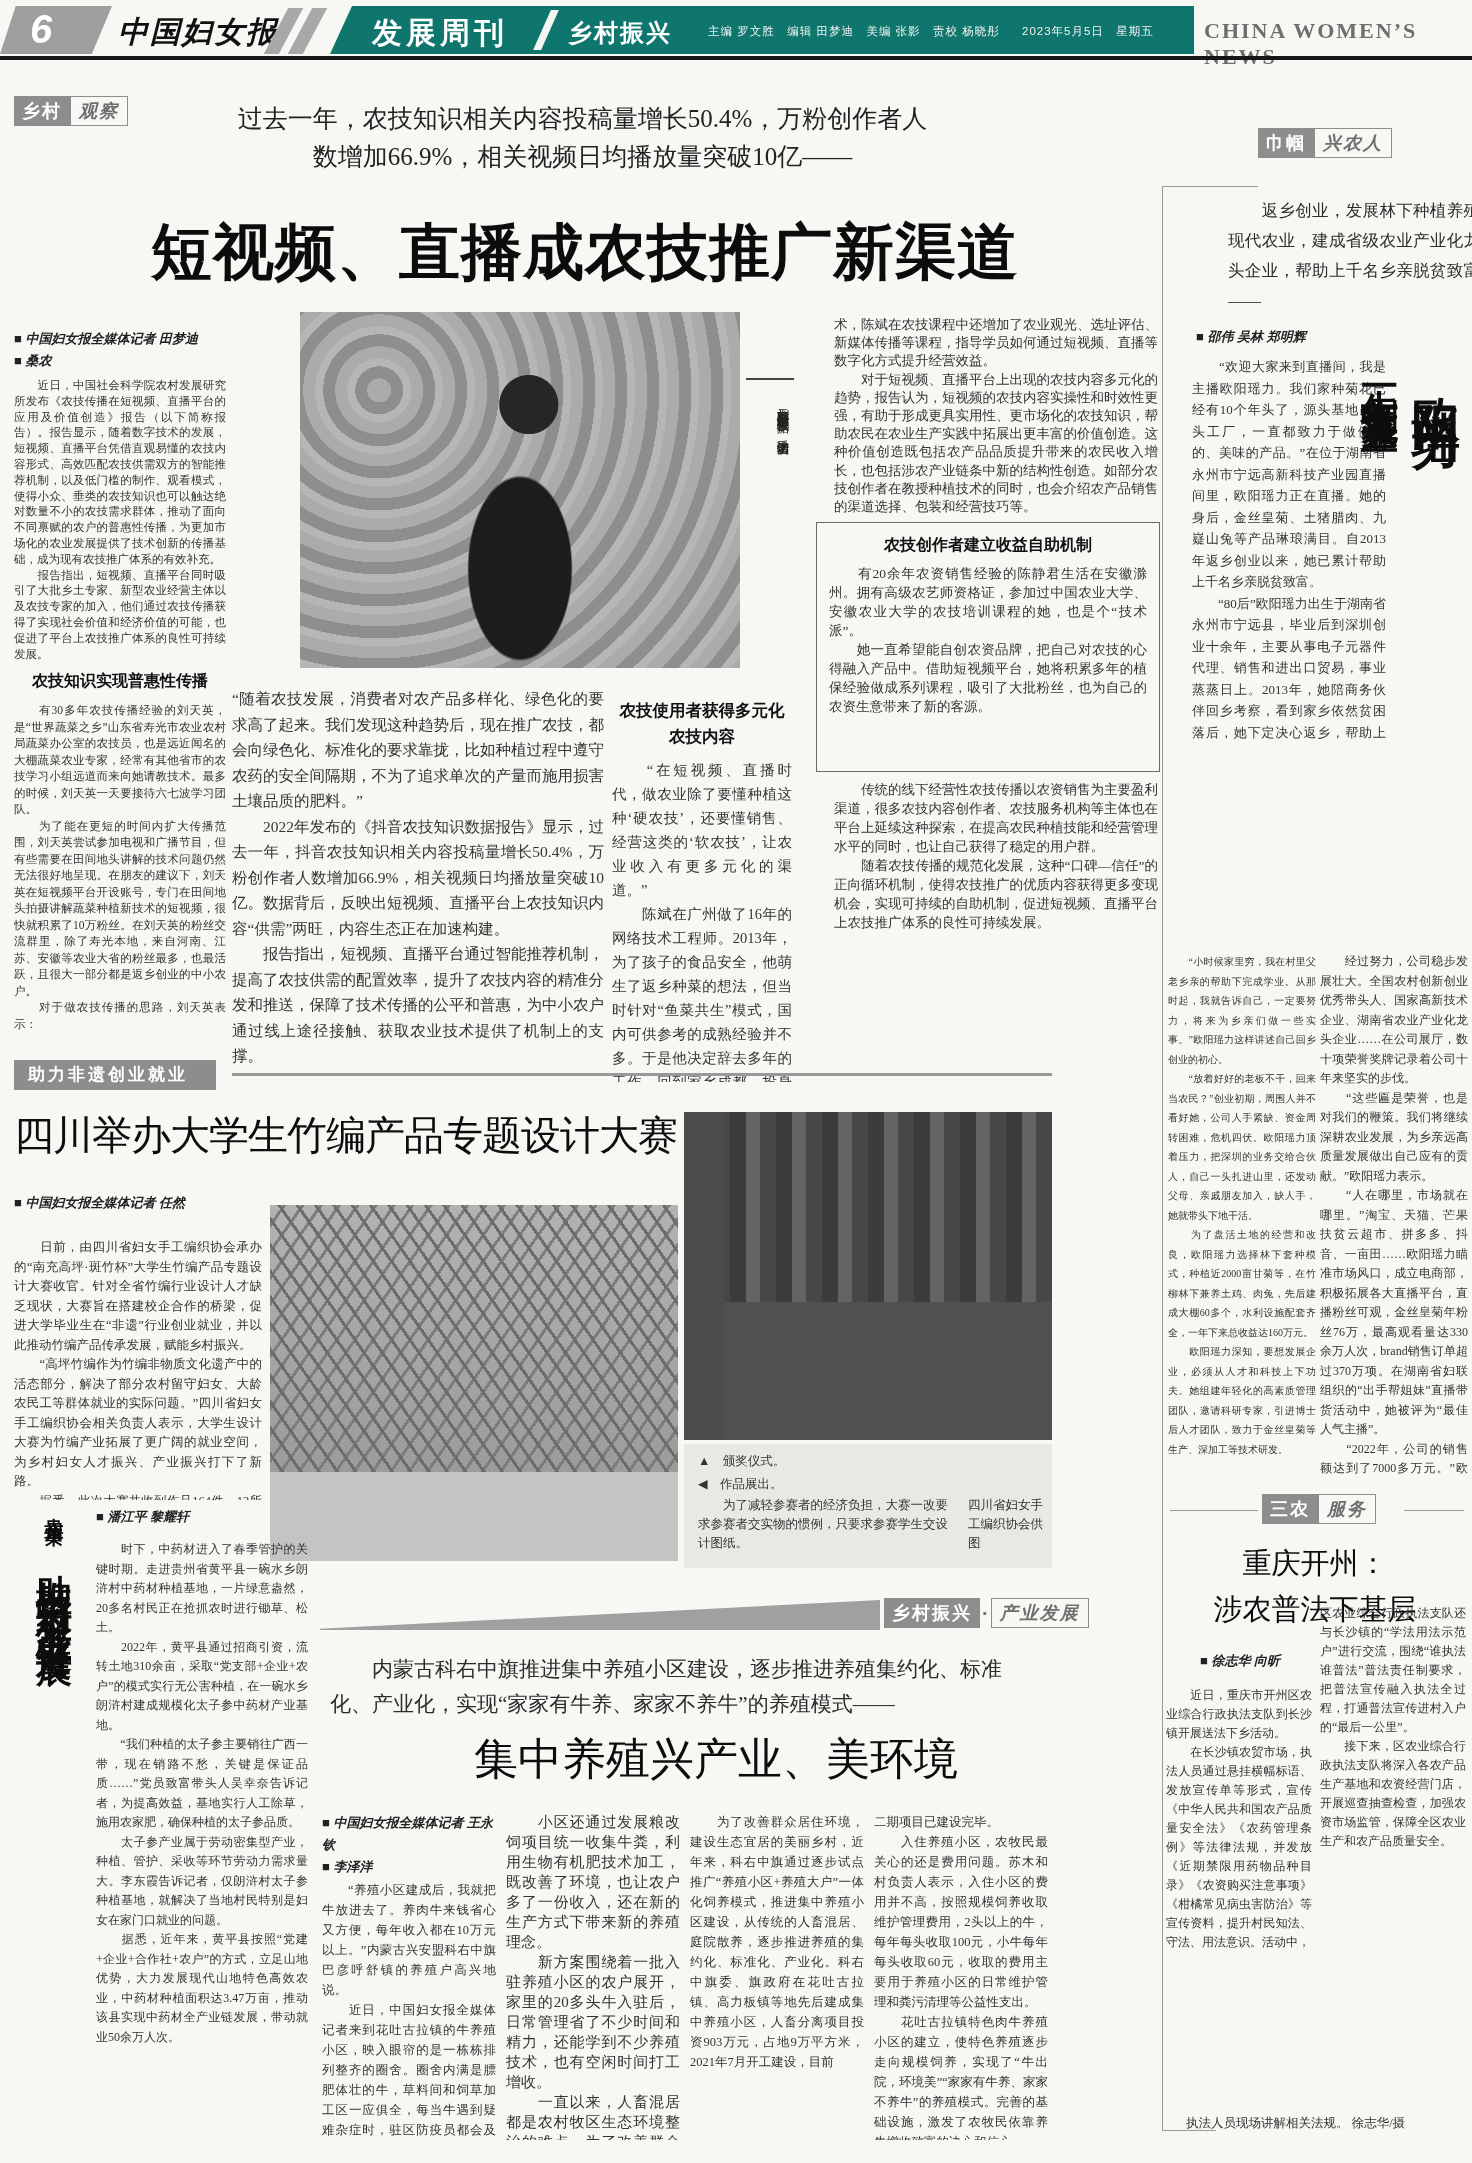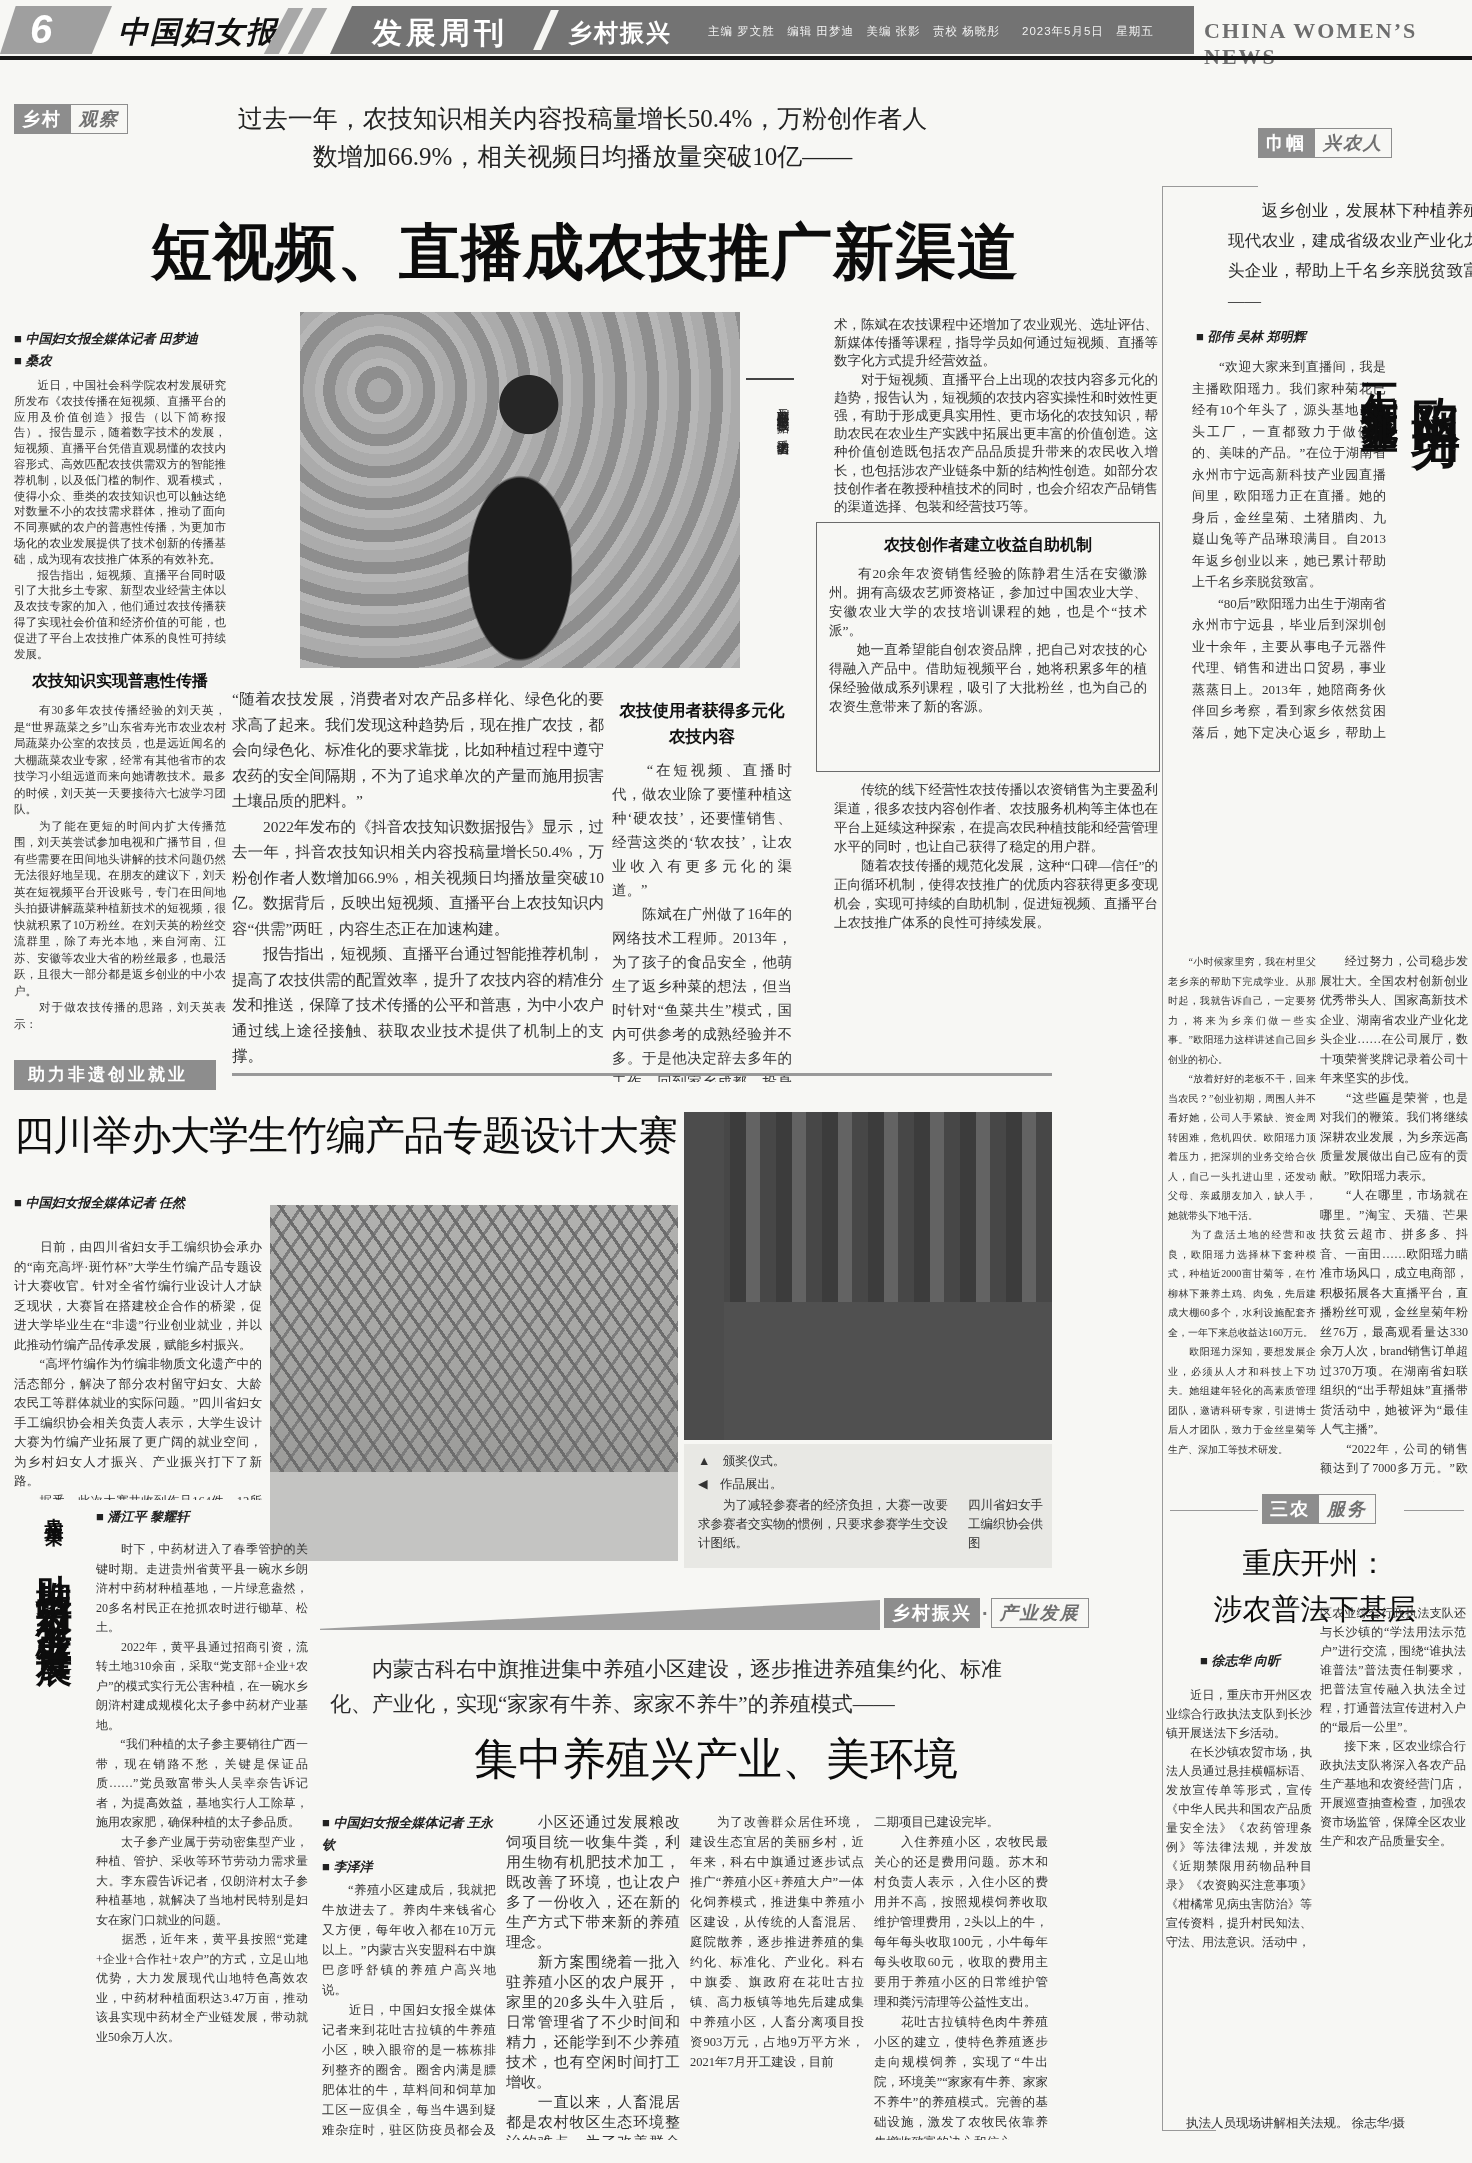--- a/index.html
+++ b/index.html
@@ -8,21 +8,21 @@
   .abs{position:absolute;}
   .sans{font-family:"Liberation Sans","DejaVu Sans",sans-serif;}
   .body-txt{white-space:pre-line;text-align:justify;overflow:hidden;color:#333;}
   .center{text-align:center;}
   .bold{font-weight:normal;}
   
   .wedge{background:#9f9f9f;clip-path:polygon(14% 0,100% 0,82% 100%,0 100%);}
   .pagenum{font-style:italic;font-weight:bold;color:#fff;font-size:40px;line-height:46px;padding-left:30px;}
   .masthead{font-size:30px;font-weight:bold;font-style:italic;color:#111;letter-spacing:2px;}
   .slash{background:#a8a8a8;transform:skewX(-28deg);}
-  .banner{background:#737373;clip-path:polygon(22px 0,100% 0,100% 100%,0 100%);}
+  .banner{background:#0f766e;clip-path:polygon(22px 0,100% 0,100% 100%,0 100%);}
   .banner-big{color:#fff;font-weight:bold;font-size:30px;letter-spacing:4px;}
   .banner-mid{color:#fff;font-weight:bold;font-size:24px;letter-spacing:2px;}
   .banner-sm{color:#f2f2f2;font-size:11.5px;letter-spacing:1px;}
   .eng{font-weight:bold;color:#6e6e6e;font-size:22px;letter-spacing:2px;}
   .hrule{background:#161616;}
   
   .tag{display:flex;align-items:stretch;height:30px;font-family:"Liberation Sans",sans-serif;}
   .tag .solid{background:#8d8d8d;color:#fff;font-weight:bold;font-size:18px;line-height:30px;padding:0 8px;letter-spacing:2px;}
   .tag .outline{border:1px solid #8d8d8d;color:#6f6f6f;font-weight:bold;font-style:italic;font-size:18px;line-height:28px;padding:0 8px;letter-spacing:2px;background:#f7f7f4;}
   .tagbar{background:#8d8d8d;color:#fff;font-weight:bold;font-size:17px;line-height:30px;letter-spacing:3px;padding-left:14px;font-family:"Liberation Sans",sans-serif;}
@@ -70,21 +70,21 @@
   <div class="abs banner" style="left:330px;top:6px;width:864px;height:48px;">
     <span class="abs banner-big" style="left:42px;top:7px;">发展周刊</span>
     <span class="abs" style="left:212px;top:4px;width:8px;height:40px;background:#f5f5f2;transform:skewX(-24deg);"></span>
     <span class="abs banner-mid" style="left:238px;top:11px;">乡村振兴</span>
     <span class="abs banner-sm sans" style="left:378px;top:18px;">主编 罗文胜　编辑 田梦迪　美编 张影　责校 杨晓彤</span>
     <span class="abs banner-sm sans" style="left:692px;top:18px;">2023年5月5日　星期五</span>
   </div>
   <div class="abs eng" style="left:1204px;top:18px;">CHINA WOMEN’S NEWS</div>
   <div class="abs hrule" style="left:0;top:56px;width:1472px;height:4px;"></div>
 
-  <div class="abs tag" style="left:14px;top:104px;">
+  <div class="abs tag" style="left:14px;top:96px;">
     <span class="solid">乡村</span>
     <span class="outline">观察</span>
   </div>
   <div class="abs lead center" style="left:130px;top:100px;width:905px;">过去一年，农技知识相关内容投稿量增长50.4%，万粉创作者人
 数增加66.9%，相关视频日均播放量突破10亿——</div>
   <div class="abs headline-main center" style="left:10px;top:212px;width:1150px;">短视频、直播成农技推广新渠道</div>
   <div class="abs byline" style="left:14px;top:328px;width:214px;">■ 中国妇女报全媒体记者 田梦迪
 ■ 桑农</div>
 
   <div class="abs photo ph-main" style="left:300px;top:312px;width:440px;height:356px;"></div>

